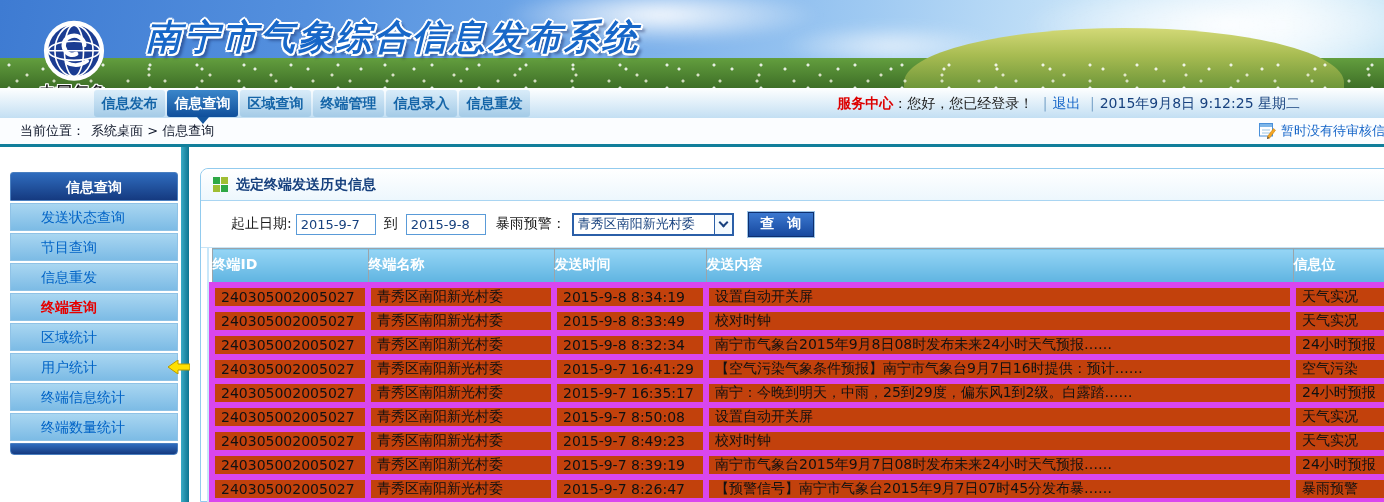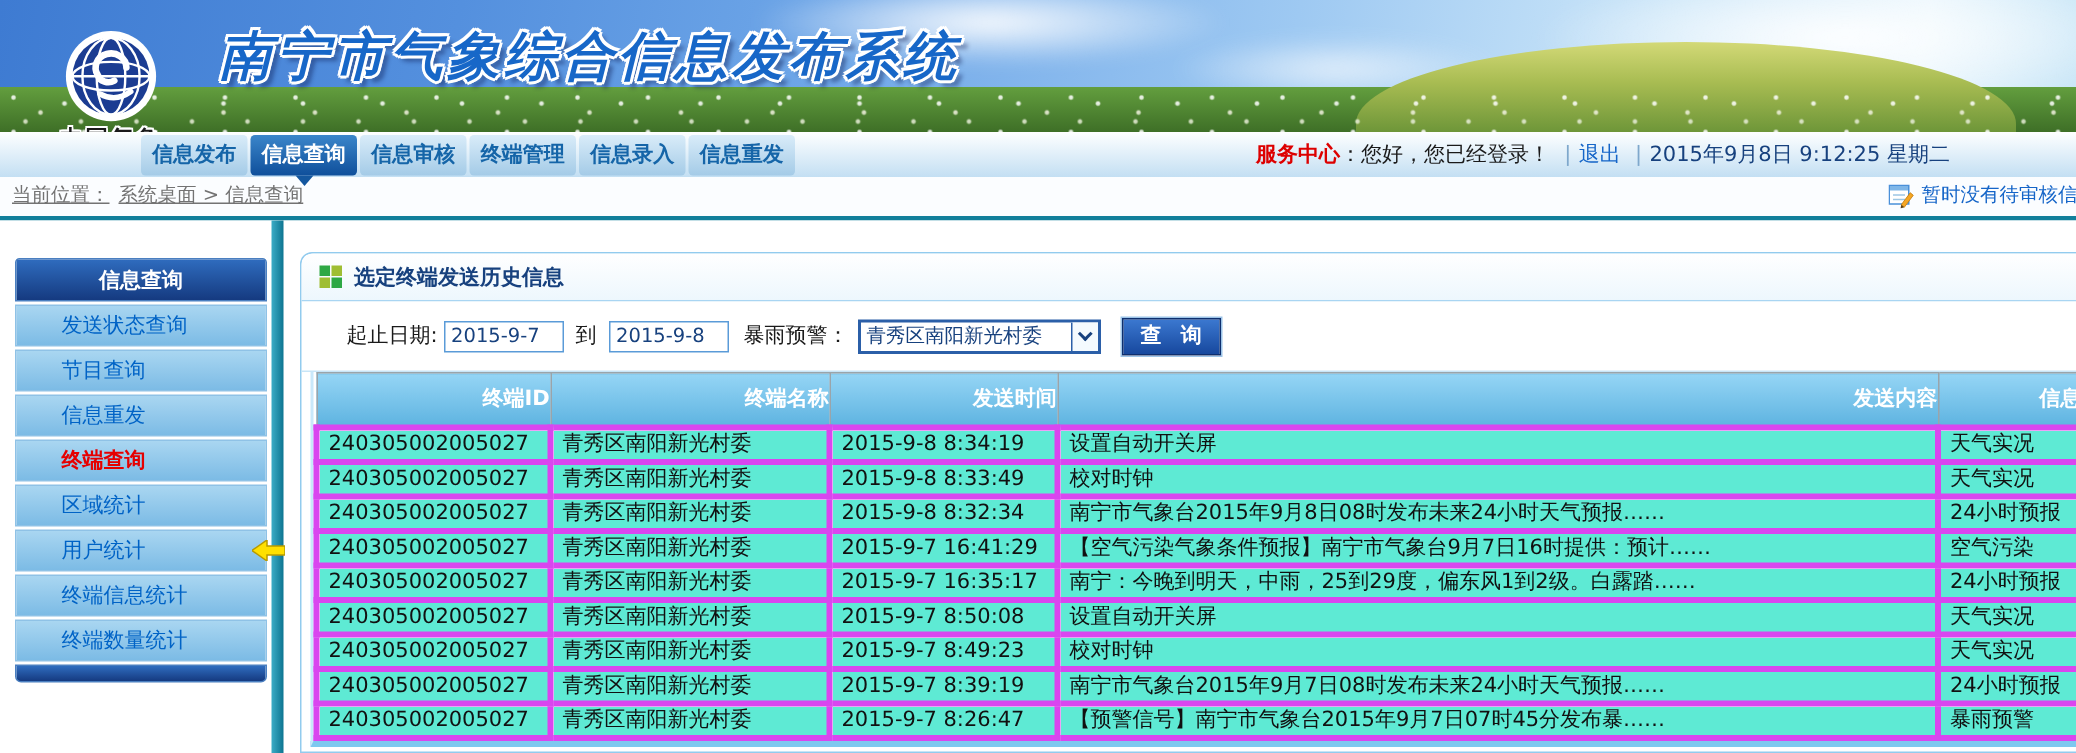--- a/index.html
+++ b/index.html
@@ -44,21 +44,21 @@
     border:6px solid transparent; border-top:7px solid #14579F; }
   .userinfo { position:absolute; right:84px; top:0; height:30px; line-height:30px; font-size:14px; white-space:nowrap; }
   .svc { color:#DD0000; font-weight:bold; }
   .greet { color:#1a1a1a; }
   .sep { color:#7FA8CC; margin:0 5px; }
   .logout { color:#1565C8; text-decoration:none; cursor:pointer; }
   .datetime { color:#17417E; }
 
   
   .crumbrow { position:relative; height:26px; line-height:26px; background:#FBFDFF; font-size:13px; }
-  .crumb { margin-left:8px; color:#737373;text-decoration:underline; }
+  .crumb { margin-left:20px; color:#0f172a; }
   .crumb .path { margin-left:6px; }
   .pending { position:absolute; right:-14px; top:0; height:26px; display:flex; align-items:center; gap:5px;
     color:#1565C8; font-size:13px; white-space:nowrap; }
   .tealline { height:3px; background:#117F9B; }
 
   
   .content { position:relative; height:355px; background:#fff; }
   .vbar { position:absolute; left:181px; top:0; width:8px; height:355px;
     background:linear-gradient(90deg,#3BACC6,#0E7591); }
   .yellow-arrow { position:absolute; left:168px; top:212px; z-index:6; }
@@ -100,23 +100,23 @@
     align-items:center; justify-content:center; background:#F4FAFE; }
   .select-arrow i { width:7px; height:7px; border-right:2px solid #17417E; border-bottom:2px solid #17417E;
     transform:rotate(45deg); margin-top:-3px; }
   .btn { margin-left:14px; width:66px; height:25px; color:#fff; font-weight:bold; font-size:14px; cursor:pointer;
     font-family:inherit; word-spacing:8px; background:linear-gradient(#3B78D0,#17489E);
     border:1px solid #0E2F6E; box-shadow:0 0 0 1px #9CC4E8; }
 
   .table-wrap { margin-left:6px; border-left:2px solid #C9E8FA; border-bottom:4px solid #7EC8EF; width:1196px; }
   table { border-collapse:collapse; table-layout:fixed; width:1191px; font-size:14px; }
   col.c1{width:156px} col.c2{width:186px} col.c3{width:152px} col.c4{width:587px} col.c5{width:110px}
-  th { height:36px; text-align:right; color:#fff; font-weight:bold; font-size:14px;
+  th { height:36px; text-align:left; color:#fff; font-weight:bold; font-size:14px;
     background:linear-gradient(#95D5F5,#5FB4E1); border:1px solid #9AA4AA; }
-  td { height:23px; padding:0 2px 0 6px; color:#111; background:#5eead4; border:4px solid #d946ef;
+  td { height:23px; padding:0 2px 0 6px; color:#111; background:#c2410c; border:6px solid #d946ef;
     white-space:nowrap; overflow:hidden; }
 </style>
 </head>
 <body>
 
 <header class="banner">
   <div class="cloud c1"></div>
   <div class="cloud c2"></div>
   <div class="cloud c3"></div>
   <div class="grass">
@@ -139,21 +139,21 @@
     <div class="logo-text">中国气象</div>
   </div>
   <h1 class="banner-title">南宁市气象综合信息发布系统</h1>
 </header>
 
 <nav class="tabbar">
   <div class="tabs">
 
   <a class="tab">信息发布</a>
       <a class="tab active">信息查询</a>
-      <a class="tab">信息审核</a>
+      <a class="tab">区域查询</a>
       <a class="tab">终端管理</a>
       <a class="tab">信息录入</a>
       <a class="tab">信息重发</a>
     </div>
   <div class="userinfo">
     <span class="svc">服务中心</span><span class="greet">：您好，您已经登录！</span>
     <span class="sep">|</span><a class="logout">退出</a>
     <span class="sep">|</span><span class="datetime">2015年9月8日  9:12:25  星期二</span>
   </div>
 </nav>

